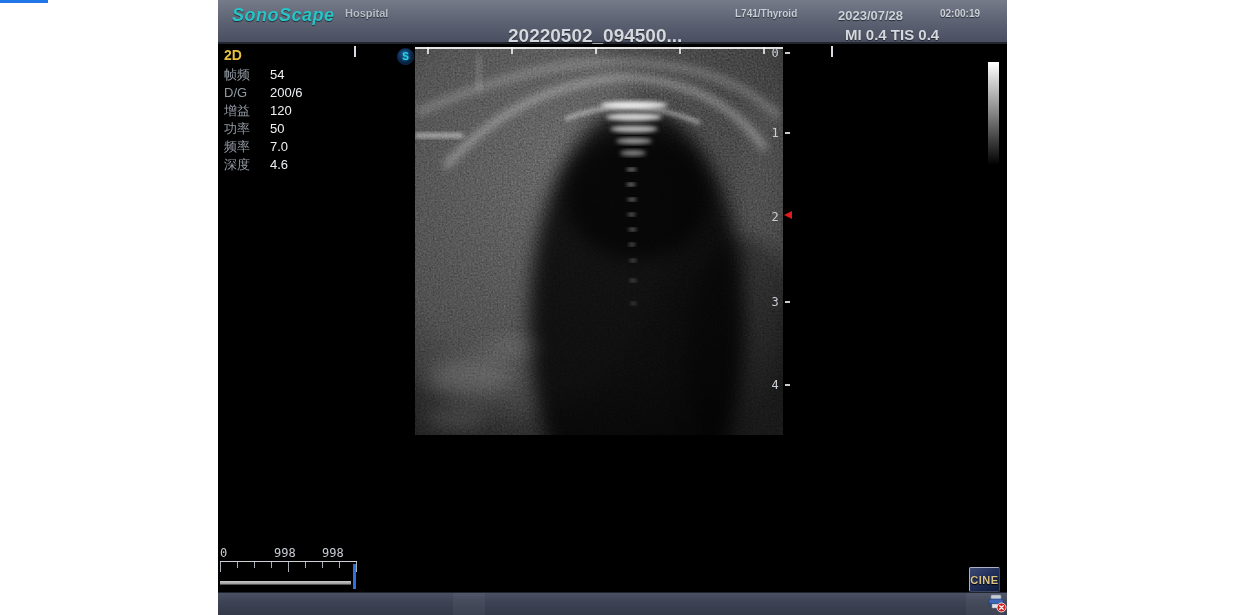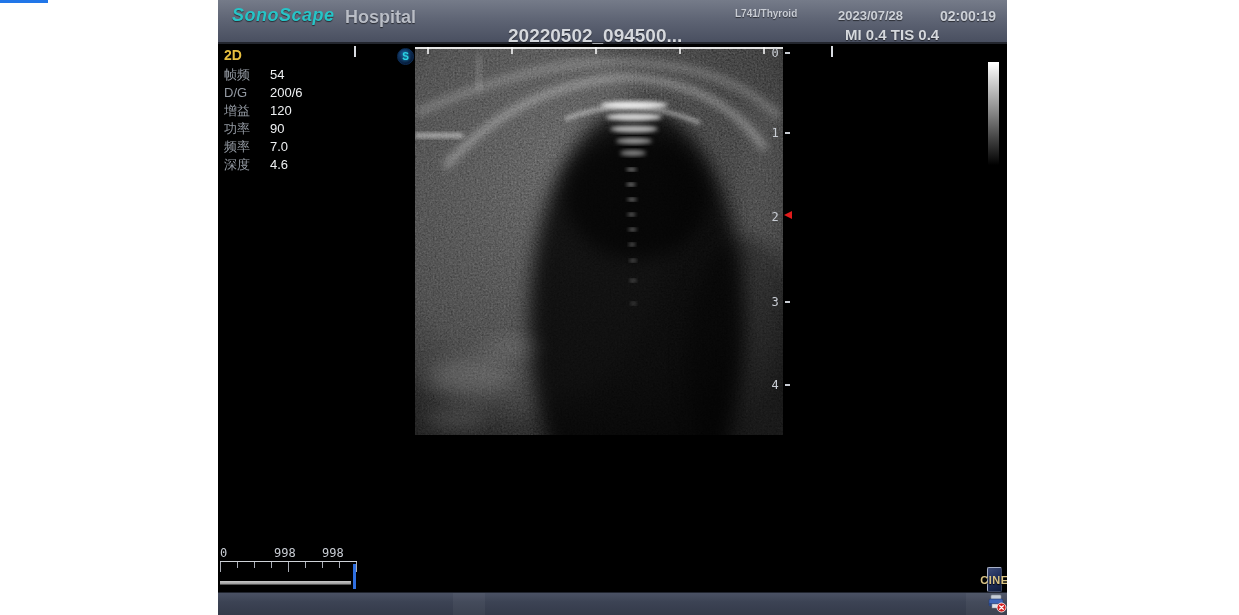--- a/index.html
+++ b/index.html
@@ -10,24 +10,24 @@
   #blue-strip { position:absolute; left:0; top:0; width:48px; height:3px; background:#2176e8; }
 
   #ui { position:absolute; left:218px; top:0; width:789px; height:615px; background:#000; overflow:hidden; }
 
   
   #topbar { position:absolute; left:0; top:0; width:789px; height:44px;
     background:linear-gradient(#757b89 0%, #5d6373 50%, #494f60 100%);
     border-bottom:2px solid #23262e; }
   #topbar span { position:absolute; white-space:nowrap; text-shadow:0 1px 1px rgba(0,0,0,.55); }
   .logo { left:14px; top:5px; font-size:18px; font-weight:bold; font-style:italic; color:#27c4c7; letter-spacing:.5px; }
-  .hospital { left:127px; top:7px; font-size:18px; font-weight:bold; color:#b9bdc6; }
+  .hospital { left:127px; top:7px; font-size:11px; font-weight:bold; color:#b9bdc6; }
   .probe { left:517px; top:8px; font-size:10px; font-weight:bold; color:#c8ccd4; }
   .date  { left:620px; top:8px; font-size:13px; font-weight:bold; color:#cdd1d8; }
-  .time  { left:722px; top:8px; font-size:14px; font-weight:bold; color:#cdd1d8; }
+  .time  { left:722px; top:8px; font-size:10px; font-weight:bold; color:#cdd1d8; }
   .examid { left:290px; top:25px; font-size:19px; font-weight:bold; color:#d5d8dd; }
   .mitis  { left:627px; top:26px; font-size:15px; font-weight:bold; color:#d5d8dd; }
 
   
   #params { position:absolute; left:6px; top:47px; font-family:Liberation Sans, sans-serif; font-size:13px; }
   #params .mode { color:#e7bf3f; font-size:14px; font-weight:bold; margin-bottom:3px; }
   #params .prow { display:flex; height:18px; line-height:18px; }
   #params .plabel { width:46px; color:#949aa3; }
   #params .pvalue { color:#eef0f2; }
 
@@ -57,21 +57,21 @@
   .cine-label { position:absolute; top:546px; font-size:12px; color:#c9cdd4; font-family:"DejaVu Sans Mono",monospace; }
   #cine-l0 { left:2px; } #cine-l1 { left:56px; } #cine-l2 { left:104px; }
   #cine-ruler { position:absolute; left:2px; top:561px; width:137px; height:28px; border-top:1px solid #cfd3d8; }
   .ctick { position:absolute; top:0; width:1px; background:#a9adb5; }
   .ctick.major { height:10px; } .ctick.minor { height:6px; }
   #cine-thumb { position:absolute; left:0px; top:19px; width:131px; height:4px;
     background:linear-gradient(#c8c8c8,#9a9a9a); border-bottom:1px solid #555; }
   #cine-marker { position:absolute; left:133px; top:2px; width:3px; height:25px; background:#2f6fe0; }
 
   
-  #cine-button { position:absolute; left:769px; top:567px; width:15px; height:25px;
+  #cine-button { position:absolute; left:751px; top:567px; width:31px; height:25px;
     background:linear-gradient(150deg,#3d4b76 0%,#22305b 45%,#101c3c 100%);
     border:1px solid #a9b2c9; border-right-color:#3a4460; border-bottom-color:#3a4460;
     border-radius:2px; color:#d9c384; font-size:11px; font-weight:bold; letter-spacing:.5px;
     display:flex; align-items:center; justify-content:center; cursor:pointer;
     text-shadow:0 1px 1px #000; }
 
   
   #taskbar { position:absolute; left:0; top:592px; width:789px; height:23px;
     background:linear-gradient(#4a5163 0%, #3c4354 40%, #343a4a 100%);
     border-top:1px solid #20242e; }
@@ -106,21 +106,21 @@
       <div class="prow">
         <span class="plabel">D/G</span>
         <span class="pvalue">200/6</span>
       </div>
       <div class="prow">
         <span class="plabel">增益</span>
         <span class="pvalue">120</span>
       </div>
       <div class="prow">
         <span class="plabel">功率</span>
-        <span class="pvalue">90</span>
+        <span class="pvalue">50</span>
       </div>
       <div class="prow">
         <span class="plabel">频率</span>
         <span class="pvalue">7.0</span>
       </div>
       <div class="prow">
         <span class="plabel">深度</span>
         <span class="pvalue">4.6</span>
       </div>
     </div>

